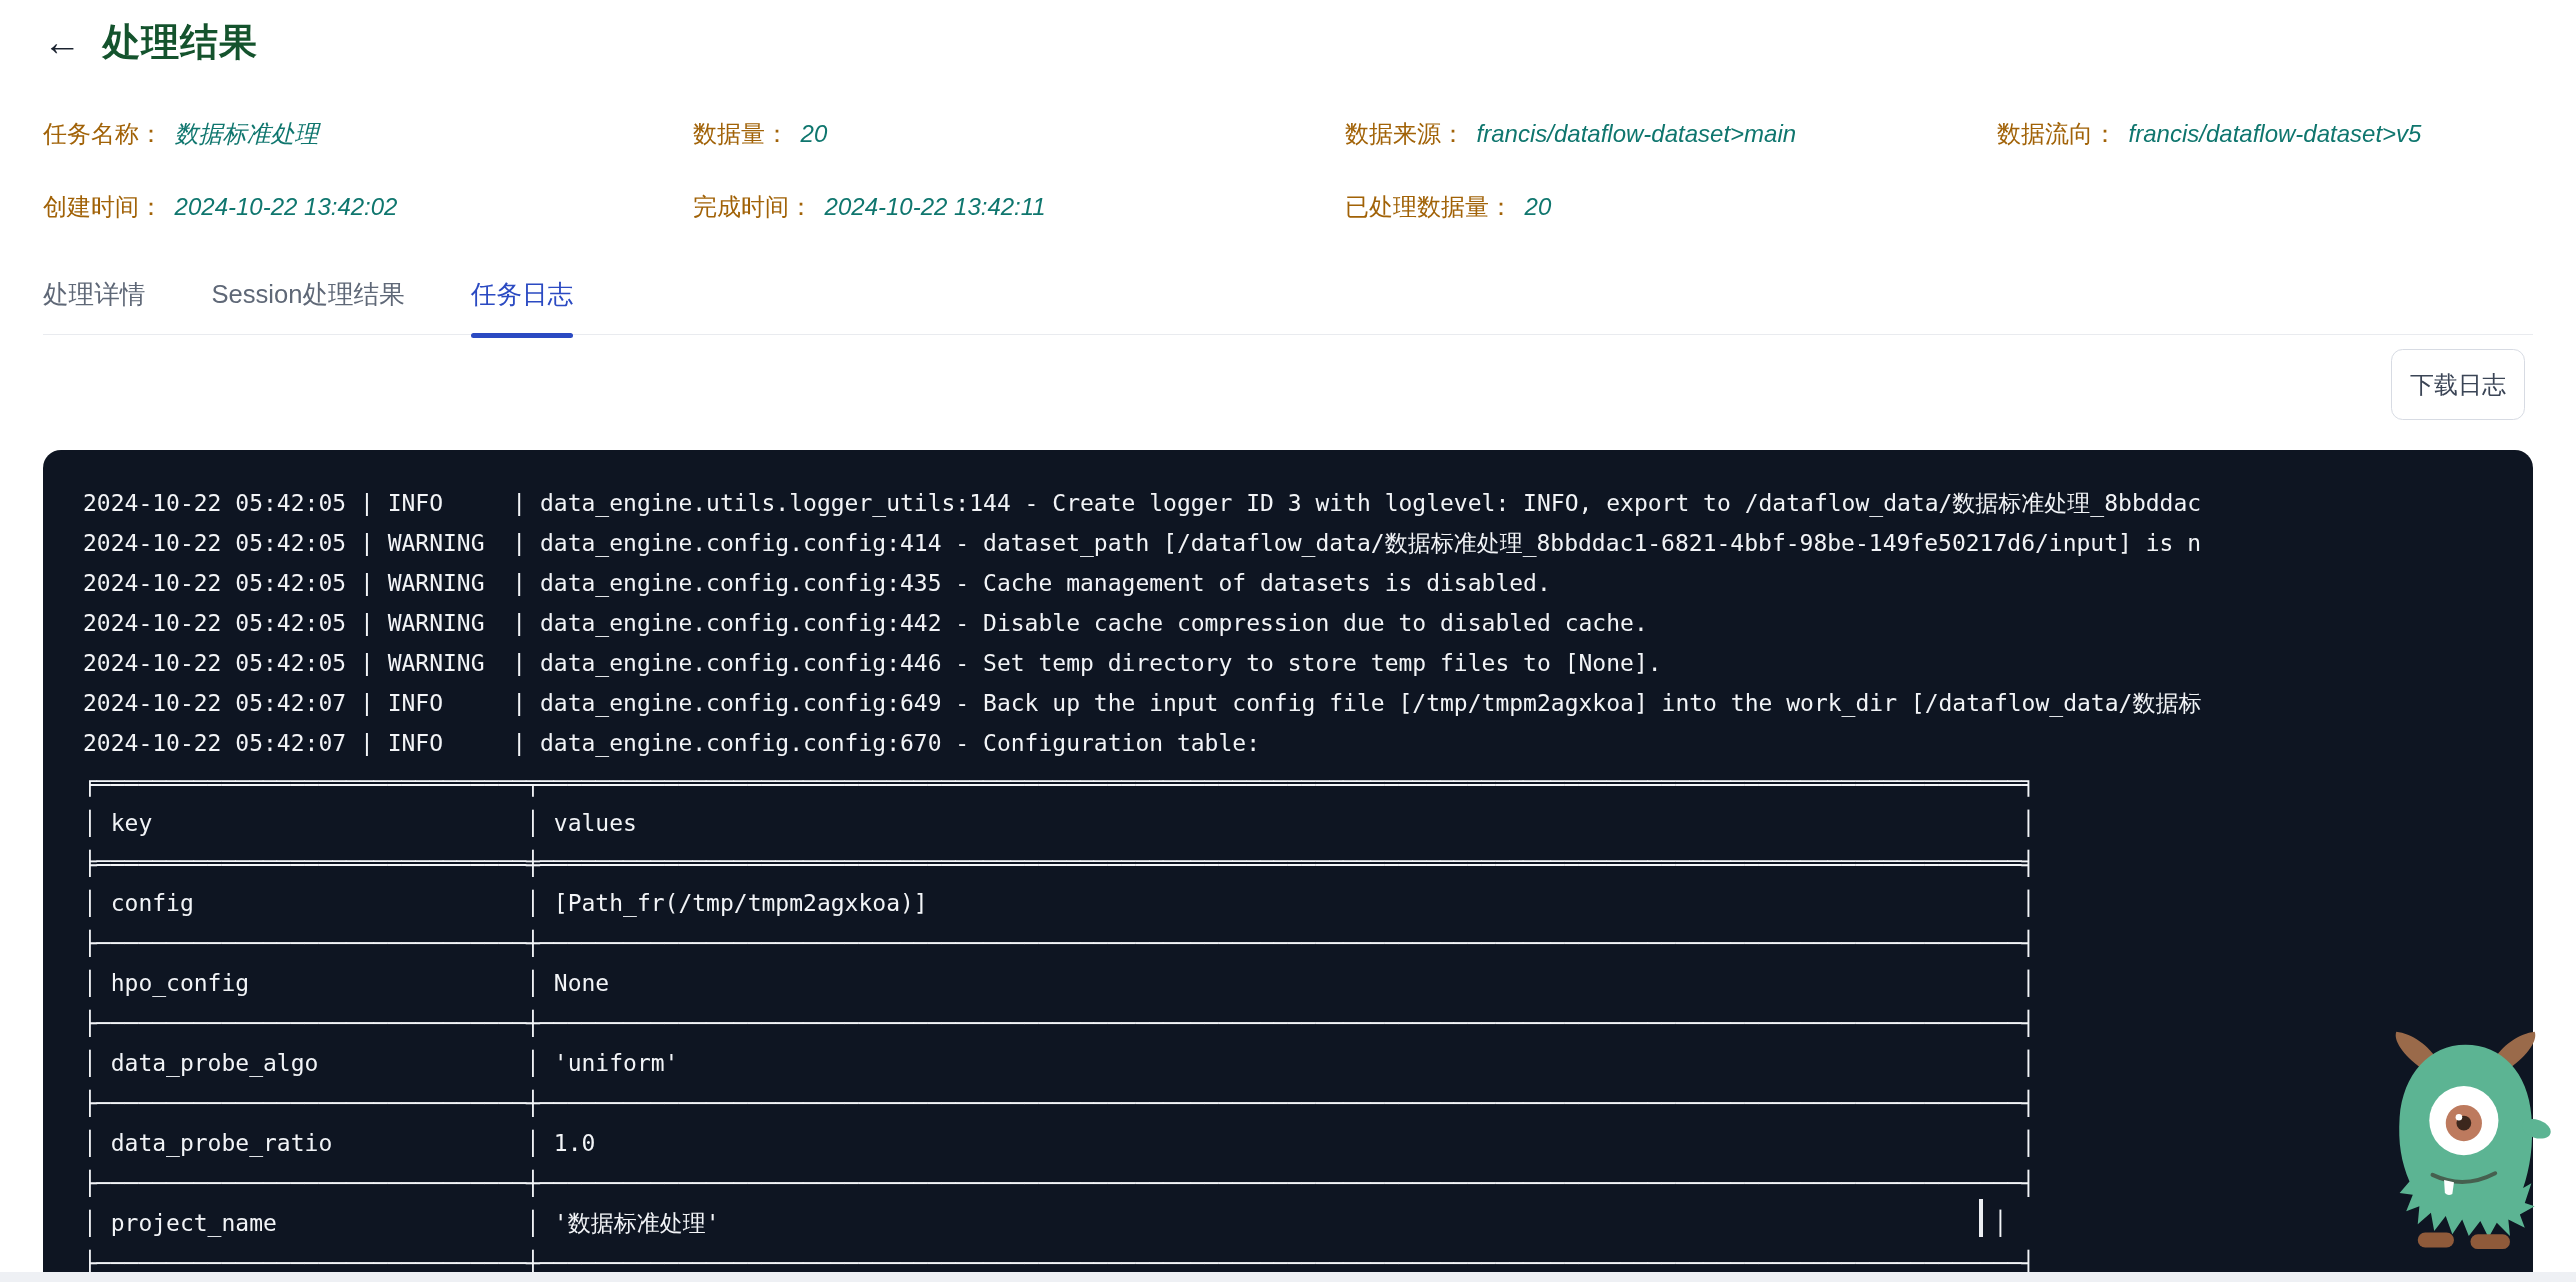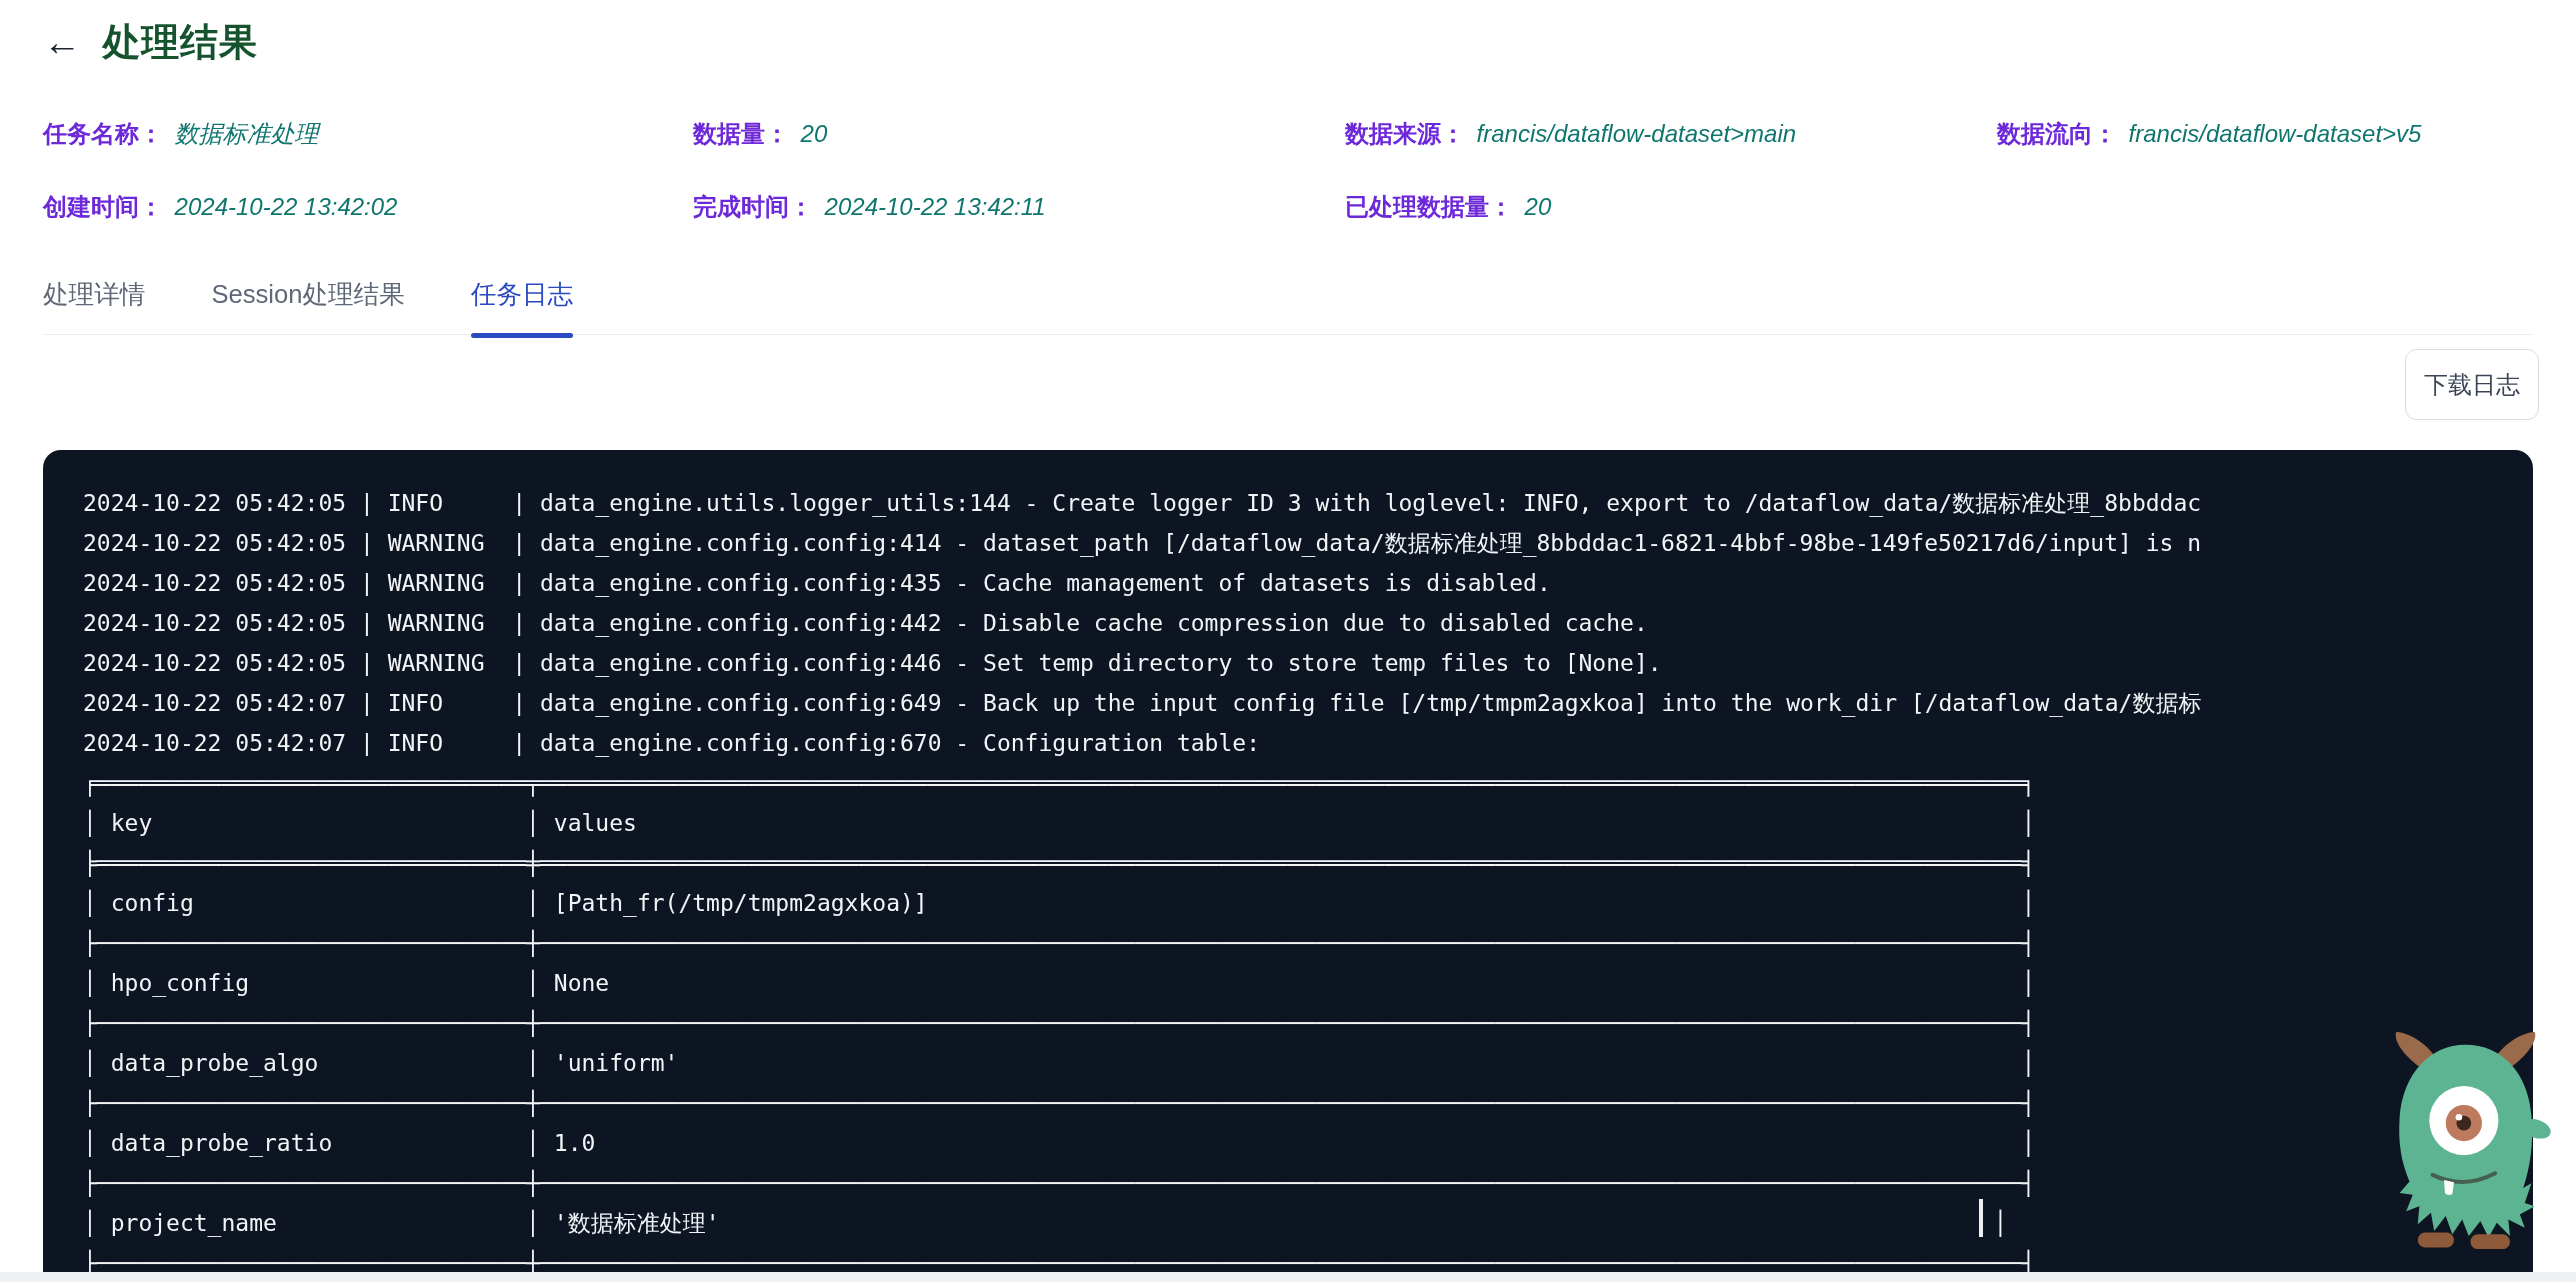--- a/index.html
+++ b/index.html
@@ -9,36 +9,36 @@
 
   
   .hdr { position:absolute; left:43px; top:16.5px; display:flex; align-items:center; gap:21.5px; }
   .back { font-size:38px; color:#1b2330; line-height:1; cursor:pointer; font-weight:400; }
   .title { font-size:38px; font-weight:700; color:#14532d; letter-spacing:0.8px; }
 
   
   .info { position:absolute; left:43px; top:120px; right:33px;
           display:grid; grid-template-columns:650px 652px 652px 1fr; grid-auto-rows:73px; }
   .cell { display:flex; align-items:flex-start; font-size:24px; line-height:28px; }
-  .lbl { color:#6d28d9; font-weight:700; white-space:nowrap; }
+  .lbl { color:#a16207; font-weight:400; white-space:nowrap; }
   .val { color:#0f766e; margin-left:11.6px; white-space:nowrap;font-style:italic; }
 
   
   .tabs { position:absolute; left:43px; top:277px; width:2490px; display:flex; gap:66px;
           border-bottom:1.7px solid #e9ebef; padding-bottom:21.5px; }
   .tab { position:relative; font-size:25.6px; color:#5f6877; cursor:pointer; white-space:nowrap; }
   .tab.active { color:#2b4ac2; font-weight:500; }
   .tab.active::after { content:""; position:absolute; left:0; right:0; bottom:-26.4px;
           height:5.8px; border-radius:3.3px; background:#2b4ac2; }
 
   
   .dl-btn { position:absolute; left:2391px; top:349px; width:134px; height:71px;
           background:#ffffff; border:1.7px solid #d7dbe3; border-radius:11.6px;
           font-size:24px; color:#3b4556; font-family:inherit; cursor:pointer;
-          display:flex; align-items:center; justify-content:center;margin-left:14px; }
+          display:flex; align-items:center; justify-content:center; }
 
   
   .log-panel { position:absolute; left:43px; top:450px; width:2490px; height:916px;
           background:#0e1522; border-radius:18px; border-bottom-left-radius:33px;
           overflow:hidden; }
   .log-pre { font-family:"DejaVu Sans Mono","Liberation Mono",monospace;
           font-size:23px; line-height:40px; color:#f2f4f7; white-space:pre;
           padding:33px 0 0 40px; }
   .cursor { position:absolute; left:1936px; top:749px; width:4.1px; height:38px;
           background:#eceef2; }

